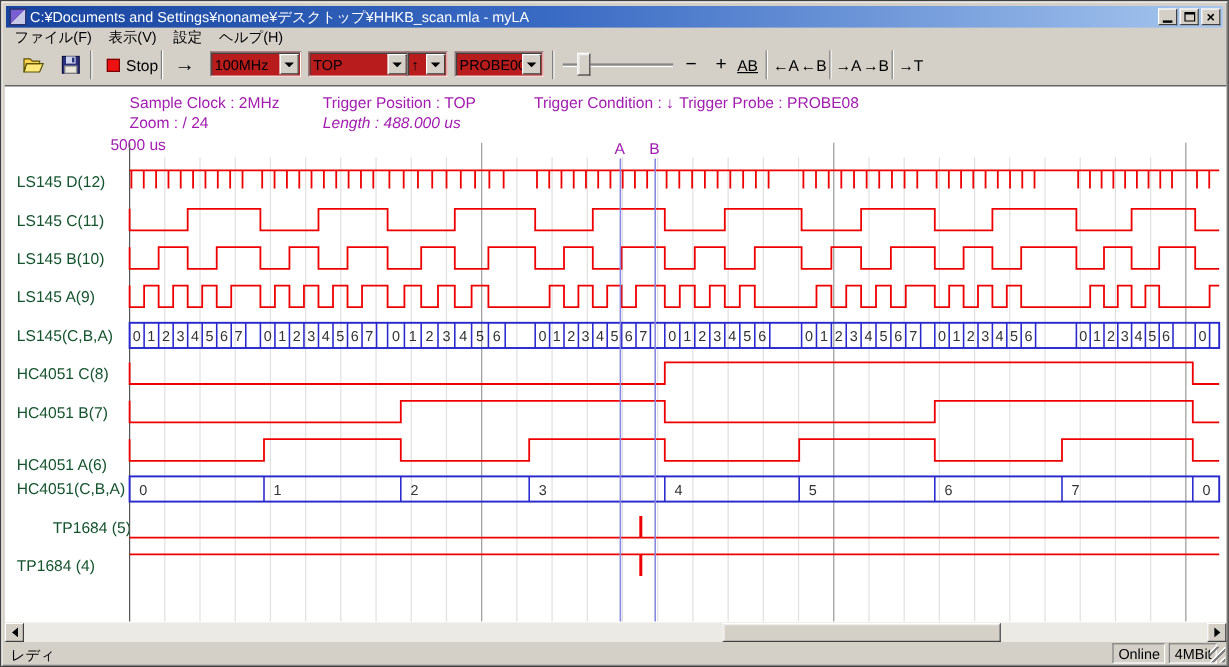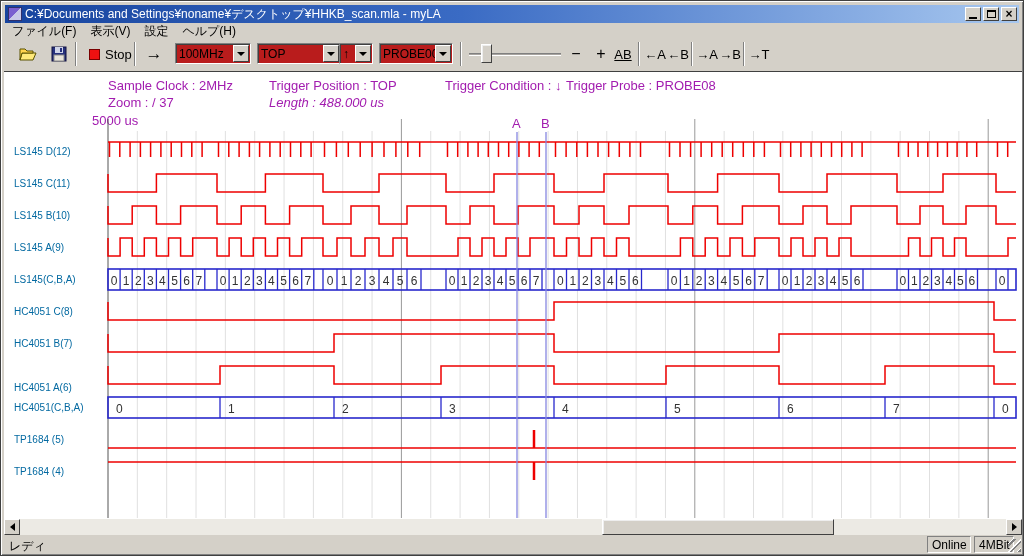--- a/index.html
+++ b/index.html
@@ -51,21 +51,21 @@
   #slider .track { position:absolute; left:0; right:0; top:14px; height:3px;
     border-top:1px solid #808080; border-bottom:1px solid #fff; background:#a8a4a0;}
   #slider .handle { position:absolute; top:5px; width:11px; height:19px; background:#d4d0c8;
     border:1px solid; border-color:#fff #404040 #404040 #fff; box-shadow:inset 1px 1px 0 #eee; }
   
   #client { position:absolute; left:3px; top:70px; width:1018px; height:448px;
     background:#fff; border-top:1px solid #404040; }
   .ovl { position:absolute; font-size:13px; color:#a21caf; white-space:nowrap; }
   #plot-svg { position:absolute; left:0; top:0; pointer-events:none; }
   #chan-labels div { position:absolute; left:13px; height:16px; line-height:16px;
-    font-size:10px; color:#0369a1; white-space:nowrap;text-align:center; }
+    font-size:13px; color:#14532d; white-space:nowrap;text-align:center; }
   
   #hscroll { position:absolute; left:3px; top:518px; width:1018px; height:16px;
     background:#eceae4; }
   .sbtn { position:absolute; top:0; width:16px; height:16px; background:#d4d0c8;
     border:1px solid; border-color:#fff #404040 #404040 #fff;
     display:flex; align-items:center; justify-content:center; }
   .sbtn:after { content:""; border:4px solid transparent; }
   #sb-left:after  { border-right:5px solid #000; margin-left:-4px; }
   #sb-right:after { border-left:5px solid #000; margin-right:-4px; }
   #sb-thumb { position:absolute; top:0; height:16px; background:#d4d0c8;
@@ -160,37 +160,37 @@
     <span class="toolsep" style="left:738px;"></span>
     <div class="abs flatbtn" style="left:742px; width:24px;">→T</div>
   </div>
 
   <div id="client"></div>
 
   <span class="ovl" style="left:107px; top:77px;">Sample Clock : 2MHz</span>
   <span class="ovl" style="left:268px; top:77px;">Trigger Position : TOP</span>
   <span class="ovl" style="left:444px; top:77px;">Trigger Condition : ↓</span>
   <span class="ovl" style="left:565px; top:77px;">Trigger Probe : PROBE08</span>
-  <span class="ovl" style="left:107px; top:94px;">Zoom : /  37</span>
+  <span class="ovl" style="left:107px; top:94px;">Zoom : /  24</span>
   <span class="ovl" style="left:268px; top:94px;font-style:italic;">Length : 488.000 us</span>
   <span class="ovl" style="left:91px;  top:112px;">5000 us</span>
   <span class="ovl" style="left:511px; top:115px;">A</span>
   <span class="ovl" style="left:540px; top:115px;">B</span>
 
   <div id="chan-labels">
       <div style="top: 143px;">LS145 D(12)</div>
       <div style="top: 175px;">LS145 C(11)</div>
       <div style="top: 207px;">LS145 B(10)</div>
       <div style="top: 239px;">LS145 A(9)</div>
       <div style="top: 271px;">LS145(C,B,A)</div>
       <div style="top: 303px;">HC4051 C(8)</div>
       <div style="top: 335px;">HC4051 B(7)</div>
       <div style="top: 367px; margin-top: 12px;">HC4051 A(6)</div>
       <div style="top: 399px;">HC4051(C,B,A)</div>
-      <div style="top: 431px;">TP1684 (5)</div>
+      <div style="top: 431px; margin-left: 30px;">TP1684 (5)</div>
       <div style="top: 463px;">TP1684 (4)</div>
     </div>
 
   <svg id="plot-svg" width="1024" height="556">
       <g>
         <line x1="107" y1="118" x2="107" y2="517" stroke="#555555" stroke-width="1"></line>
         <line x1="136.34" y1="130" x2="136.34" y2="517" stroke="#e0e0e0" stroke-width="1"></line>
         <line x1="165.68" y1="130" x2="165.68" y2="517" stroke="#e0e0e0" stroke-width="1"></line>
         <line x1="195.01999999999998" y1="130" x2="195.01999999999998" y2="517" stroke="#e0e0e0" stroke-width="1"></line>
         <line x1="224.36" y1="130" x2="224.36" y2="517" stroke="#e0e0e0" stroke-width="1"></line>

